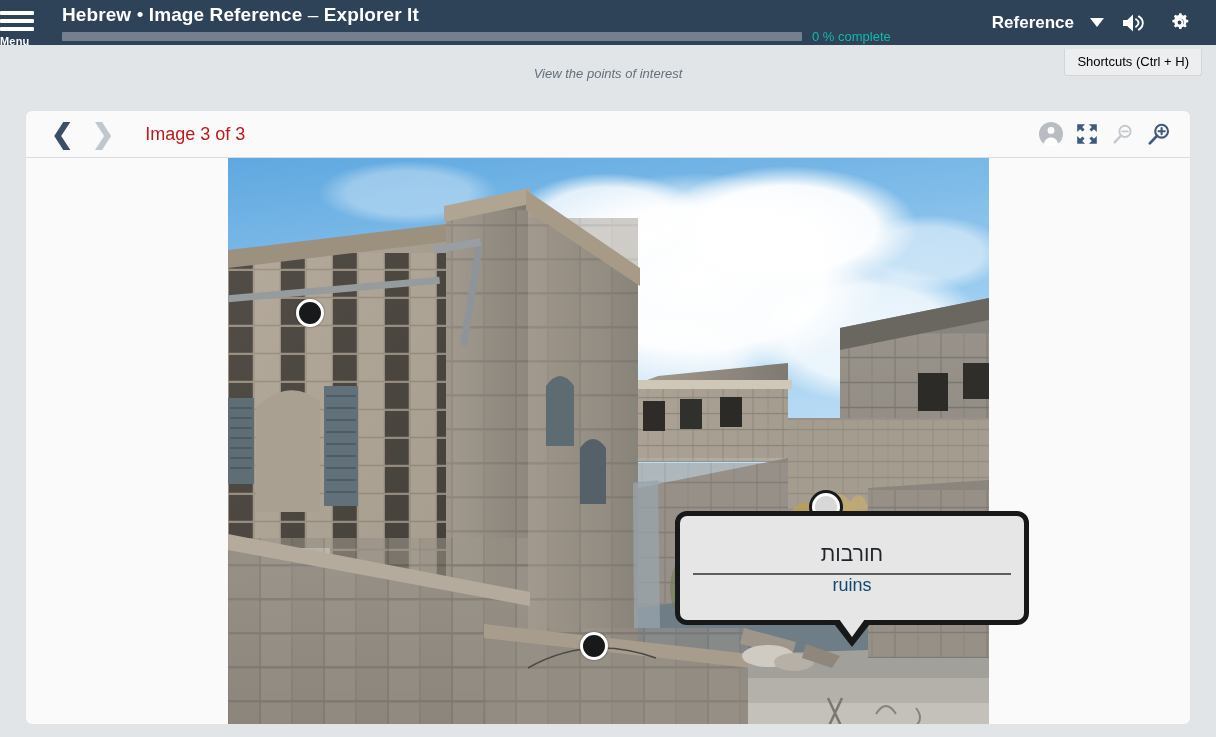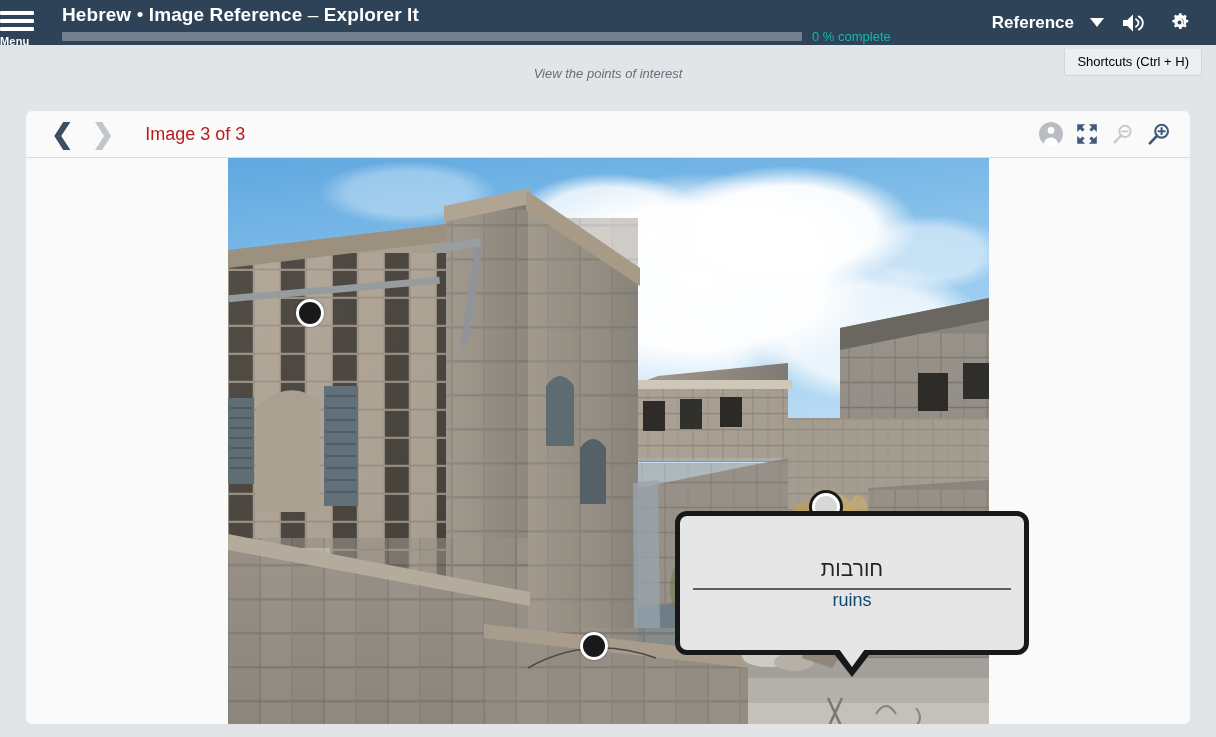--- a/index.html
+++ b/index.html
@@ -140,21 +140,21 @@
     width: 28px; height: 28px;
     border: 3px solid #ffffff;
     background: #d8d8d8;
     box-shadow: 0 0 0 3px #17191a, 0 0 2px rgba(0,0,0,.5);
   }
 
   
   .tooltip {
     position: absolute;
     left: 649px; top: 353px;
-    width: 354px; height: 144px;
+    width: 354px; height: 114px;
     background: #e6e6e6;
     border: 5px solid #16181a;
     border-radius: 12px;
     z-index: 20;
     display: flex; flex-direction: column;
     align-items: center; justify-content: center;
   }
   .tt-term {
     font-size: 21px; color: #1f2428; direction: rtl;
     line-height: 26px; padding-bottom: 6px;

